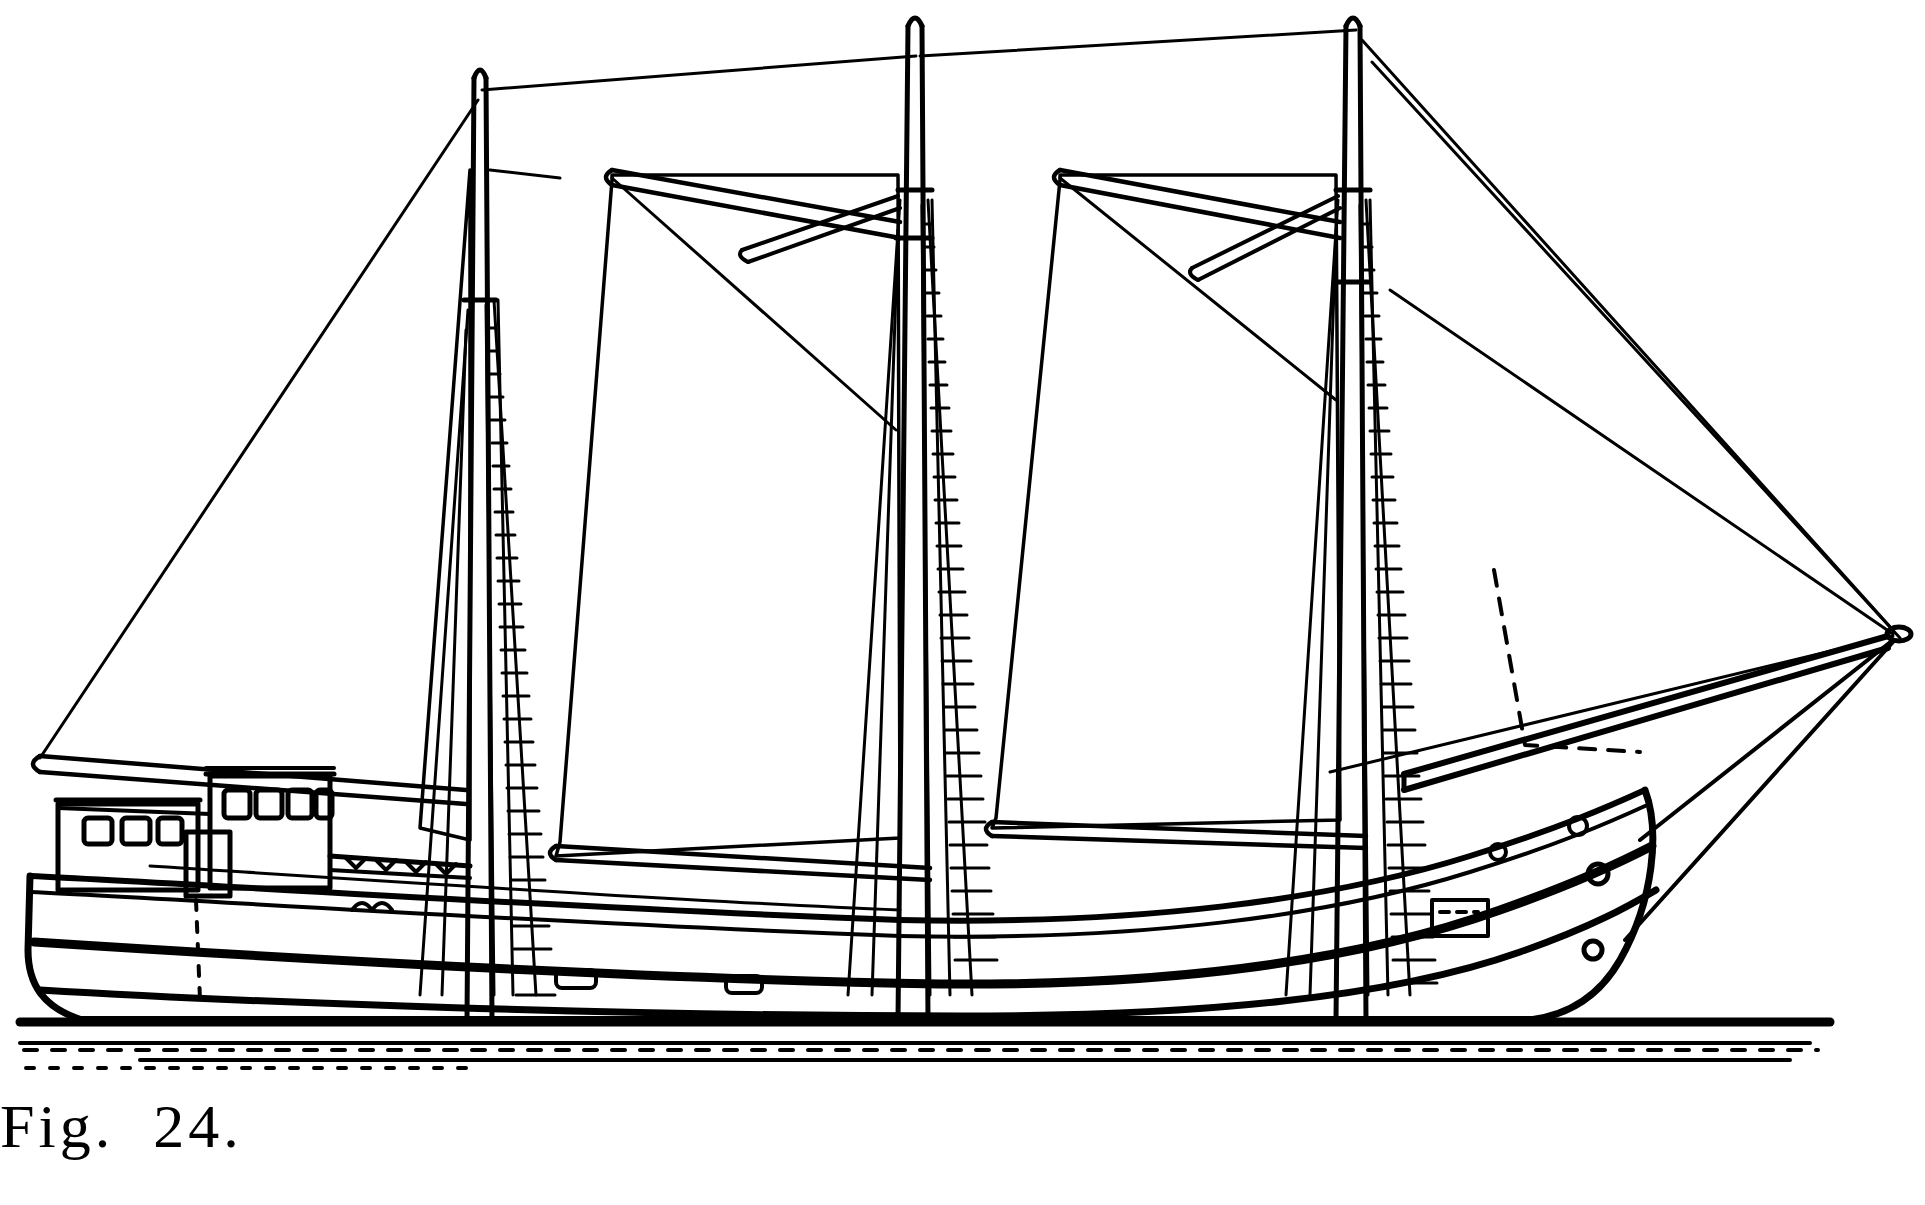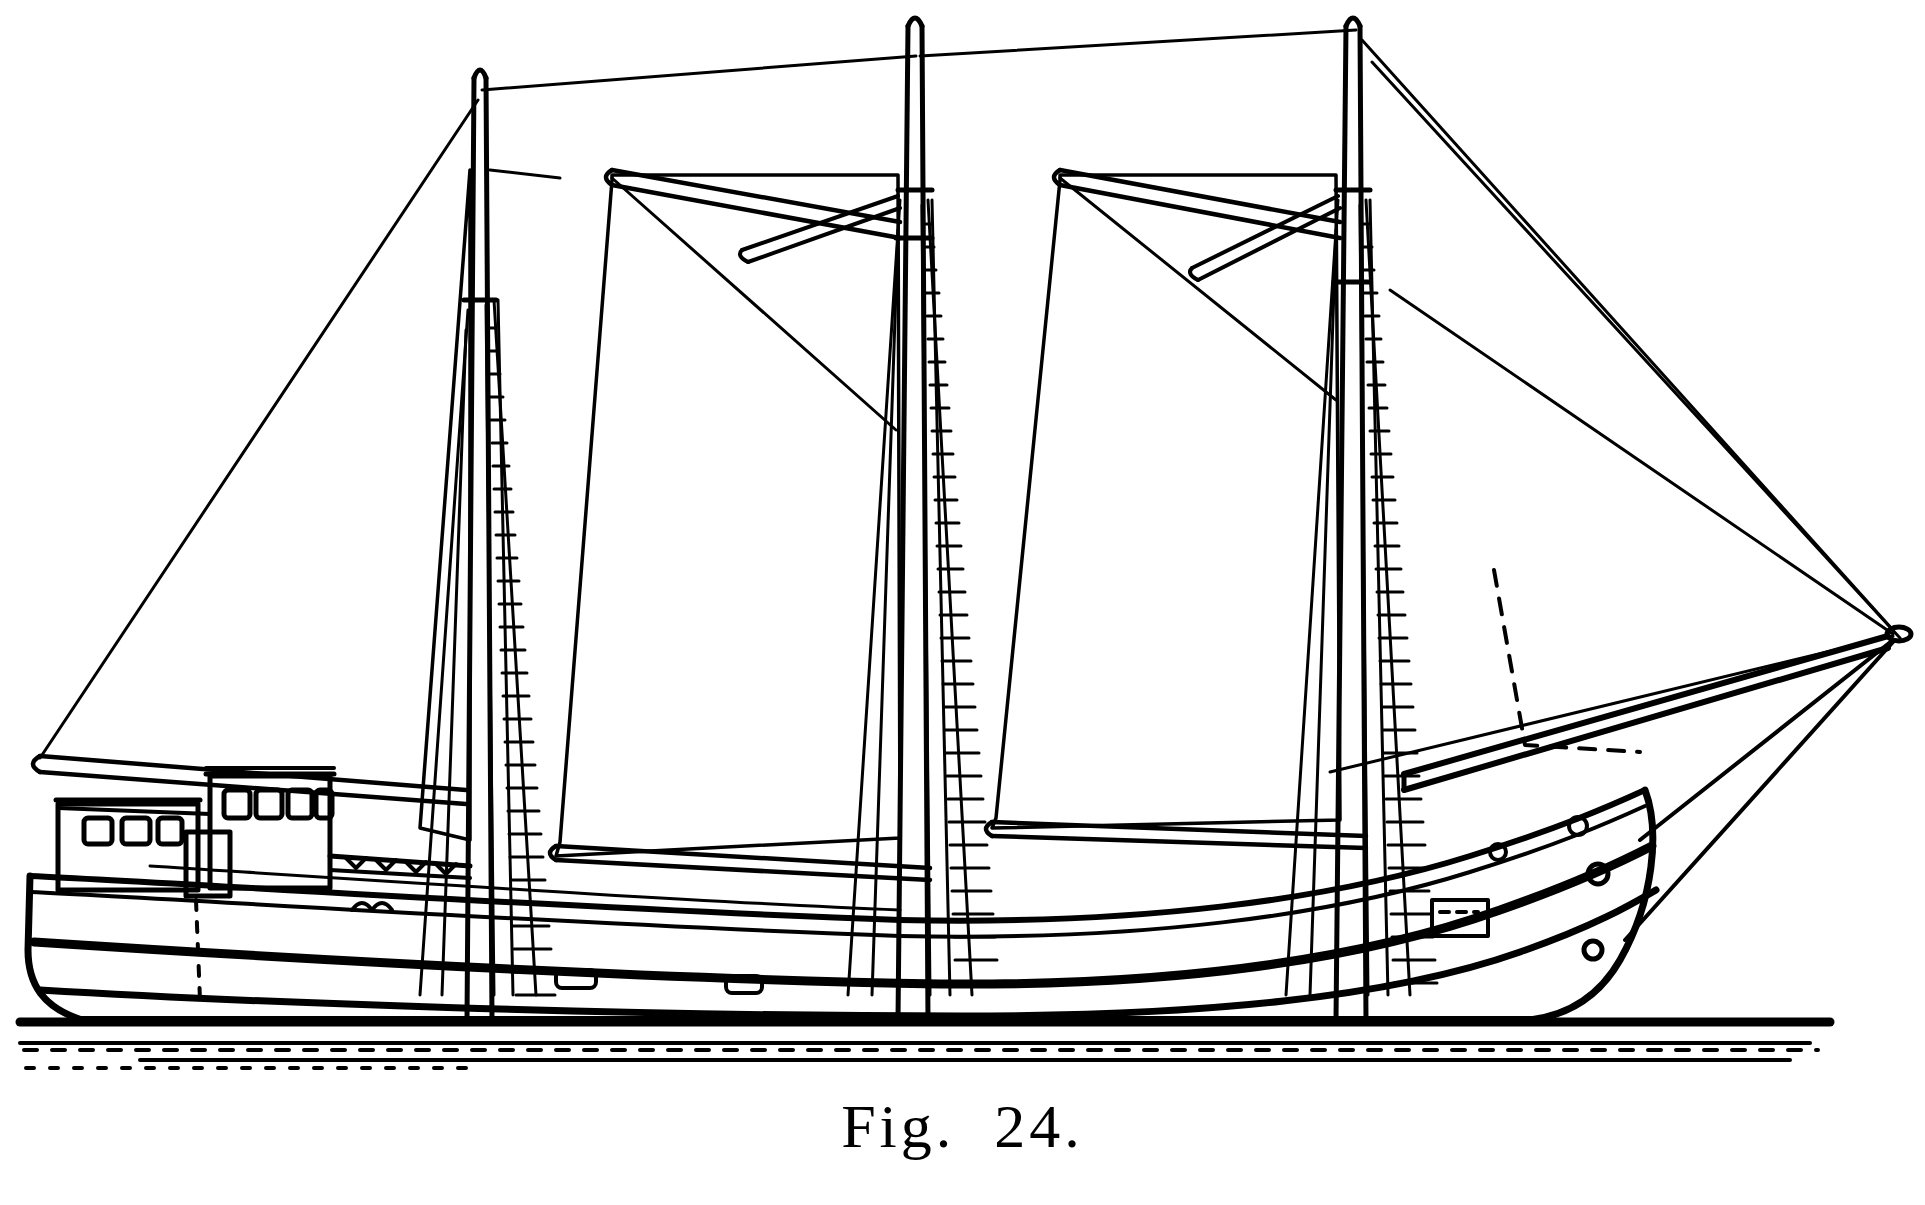--- a/index.html
+++ b/index.html
@@ -24,21 +24,21 @@
     top: 0;
     width: 1925px;
     height: 1205px;
     display: block;
   }
   #figure-caption {
     position: absolute;
     left: 0;
     top: 1095px;
     width: 1925px;
-    text-align: center;
+    text-align: left;
     font-family: "Liberation Serif", "DejaVu Serif", serif;
     font-size: 62px;
     letter-spacing: 4px;
     color: #000000;
     line-height: 1;
     white-space: pre;
   }
 </style>
 </head>
 <body>

